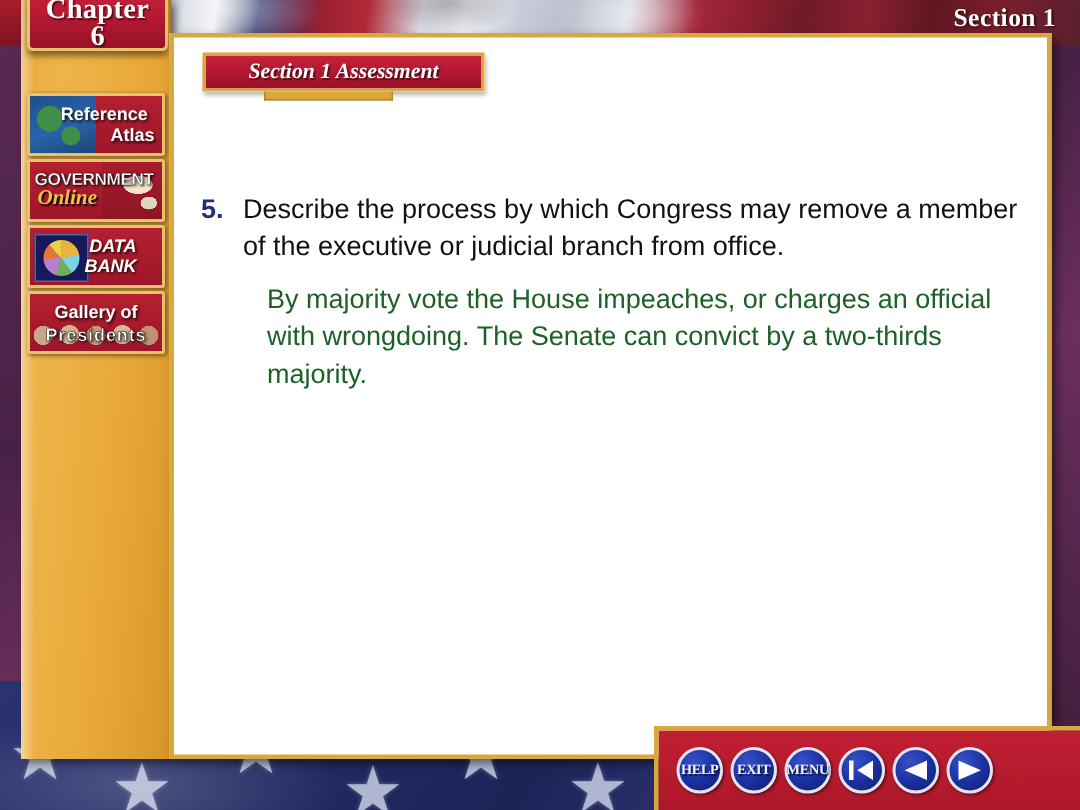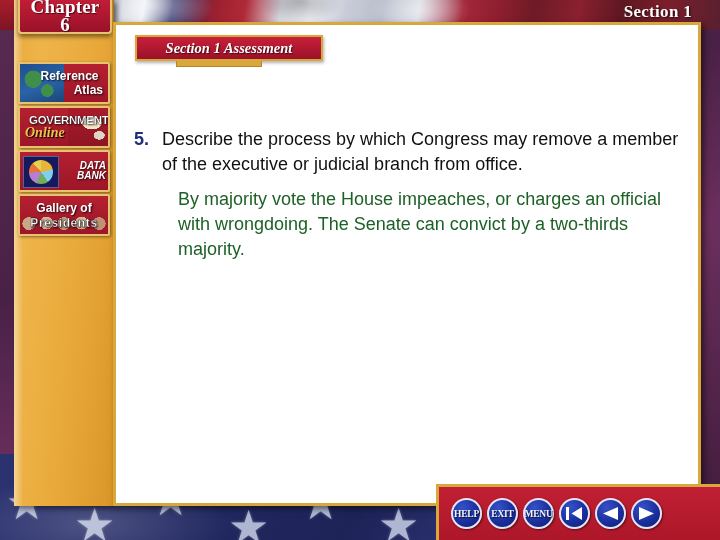--- a/index.html
+++ b/index.html
@@ -147,43 +147,43 @@
   #btn-govonline { top: 106px; }
   #btn-govonline .sb-thumb {
     position:absolute; right:0; top:0; width:40px; height:100%;
     background:
       radial-gradient(ellipse 16px 10px at 60% 40%, #f3e6c8 0 60%, rgba(0,0,0,0) 62%),
       radial-gradient(ellipse 9px 7px at 78% 72%, #ddd6c4 0 60%, rgba(0,0,0,0) 62%),
       linear-gradient(180deg, #a81c2c, #8f1524);
   }
   #btn-govonline .g1 {
     font-size: 11.5px; letter-spacing: -.3px; -webkit-text-stroke: .2px #000;
-    padding-left: 9px;
+    padding-left: 3px;
   }
   #btn-govonline .g2 {
     font-family: "Liberation Serif", serif; font-style: italic; font-weight: bold;
     font-size: 14px; color: #f0c14a; padding-left: 5px; margin-top: -1px;
     text-shadow: 1px 1px 1px #000;
   }
 
   #btn-databank { top: 150px; }
   #btn-databank .sb-thumb {
     position:absolute; left:3px; top:4px; width:34px; height:30px;
     background: #161a5a;
     border: 1px solid #5a5fa0;
   }
   #btn-databank .pie {
     position:absolute; left:50%; top:50%; width:24px; height:24px;
     transform: translate(-50%,-50%); border-radius: 50%;
     background: conic-gradient(#e8b53c 0 22%, #7fd0ea 22% 40%, #6fae5e 40% 56%, #b77fd0 56% 74%, #e8743c 74% 88%, #e8d24a 88% 100%);
   }
   #btn-databank .sb-label {
-    align-items: flex-end; padding-right: 2px; text-align: right;
+    align-items: flex-end; padding-right: 17px; text-align: right;
     font-family: "Liberation Sans", sans-serif; font-style: italic;
-    font-size: 10px; line-height: 1.05;
+    font-size: 12px; line-height: 1.05;
   }
 
   #btn-presidents { top: 194px; }
   #btn-presidents .sb-thumb {
     position:absolute; left:0; bottom:0; width:100%; height:26px;
     background:
       radial-gradient(circle 9px at 10%  60%, #c9a687 0 70%, rgba(0,0,0,0) 72%),
       radial-gradient(circle 9px at 30%  58%, #d6b294 0 70%, rgba(0,0,0,0) 72%),
       radial-gradient(circle 9px at 50%  60%, #c49a79 0 70%, rgba(0,0,0,0) 72%),
       radial-gradient(circle 9px at 70%  58%, #d8b696 0 70%, rgba(0,0,0,0) 72%),
@@ -192,21 +192,21 @@
   #btn-presidents .sb-label { text-align: right; align-items: center; }
   #btn-presidents .p1 { font-size: 12px; }
   #btn-presidents .p2 {
     font-size: 12px; letter-spacing: .6px; margin-top: 1px;
     color: #fff; -webkit-text-stroke: .3px #000;
   }
 
   
   .section-top {
     position: absolute;
-    right: 28px; top: 2px;
+    right: 16px; top: 2px;
     color: #ffffff;
     font-family: "Liberation Serif", serif;
     font-weight: bold;
     font-size: 17px;
     text-shadow: 1px 1px 2px rgba(0,0,0,.75);
     letter-spacing: .3px;
   }
 
   
   .content-panel {

